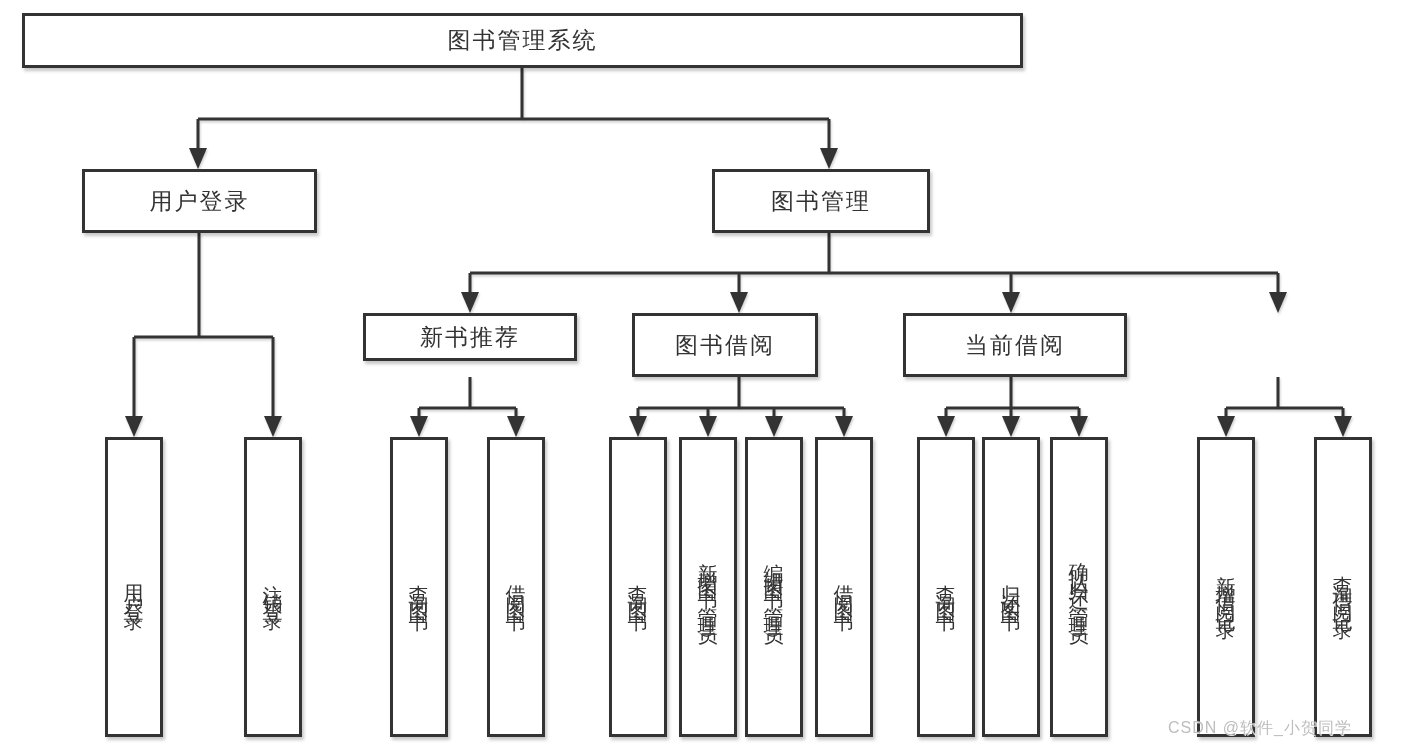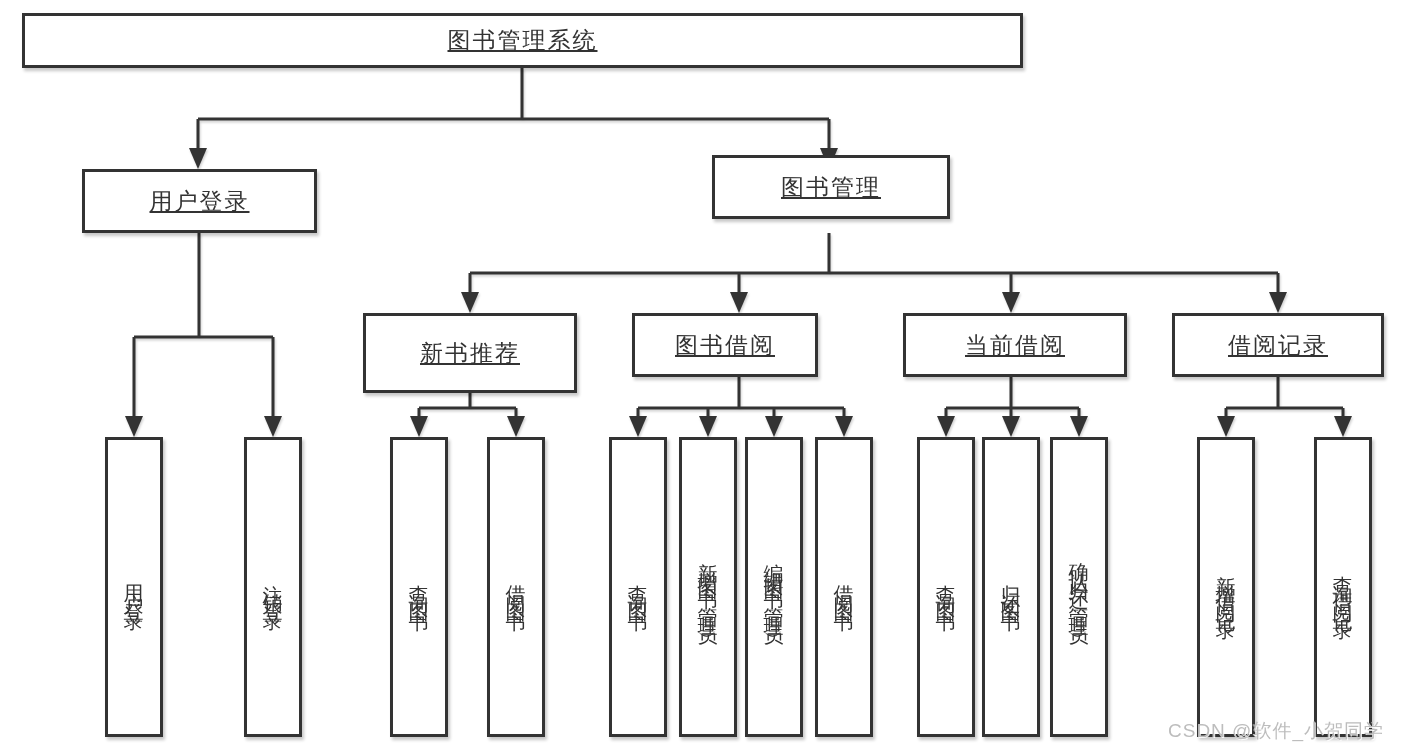--- a/index.html
+++ b/index.html
@@ -24,36 +24,35 @@
     display: flex;
     align-items: center;
     justify-content: center;
     box-shadow: 2px 3px 3px rgba(0,0,0,0.22);
   }
   .h-label {
     font-size: 23px;
     color: #333333;
     letter-spacing: 2px;
     white-space: nowrap;
-    text-decoration: underline;
   }
   .v-label {
     writing-mode: vertical-rl;
     text-orientation: mixed;
     font-size: 20px;
     color: #333333;
     letter-spacing: 9px;
     line-height: 1;
     white-space: nowrap;
   }
   #watermark {
     position: absolute;
     left: 1168px;
     top: 718px;
-    font-size: 19px;
+    font-size: 16px;
     color: #bdbdbd;
     letter-spacing: 1px;
     white-space: nowrap;
     z-index: 5;
     text-shadow: 1px 1px 0 rgba(255,255,255,0.85);
   }
 </style>
 </head>
 <body>
 
@@ -116,35 +115,32 @@
     </g>
   </svg>
 
   <div class="box" style="left:22px;top:13px;width:1001px;height:55px">
     <span class="h-label">图书管理系统</span>
   </div>
 
   <div class="box" style="left:82px;top:169px;width:235px;height:64px">
     <span class="h-label">用户登录</span>
   </div>
-  <div class="box" style="left:712px;top:155px;width:238px;height:64px">
+  <div class="box" style="left:712px;top:169px;width:218px;height:64px">
     <span class="h-label">图书管理</span>
   </div>
 
-  <div class="box" style="left:363px;top:313px;width:214px;height:80px">
+  <div class="box" style="left:363px;top:313px;width:214px;height:48px">
     <span class="h-label">新书推荐</span>
   </div>
   <div class="box" style="left:632px;top:313px;width:186px;height:64px">
     <span class="h-label">图书借阅</span>
   </div>
   <div class="box" style="left:903px;top:313px;width:224px;height:64px">
     <span class="h-label">当前借阅</span>
-  </div>
-  <div class="box" style="left:1172px;top:313px;width:212px;height:64px">
-    <span class="h-label">借阅记录</span>
   </div>
 
   <div class="box" style="left:105px;top:437px;width:58px;height:300px">
     <span class="v-label">用户登录</span>
   </div>
   <div class="box" style="left:244px;top:437px;width:58px;height:300px">
     <span class="v-label">注销登录</span>
   </div>
 
   <div class="box" style="left:390px;top:437px;width:58px;height:300px">

